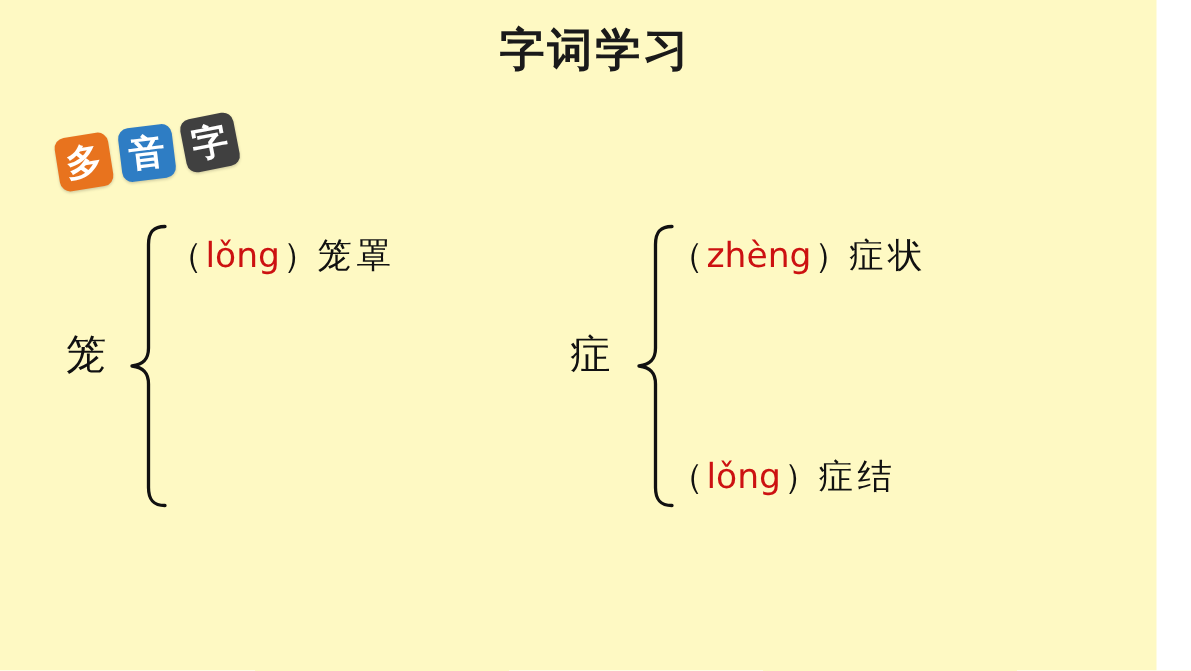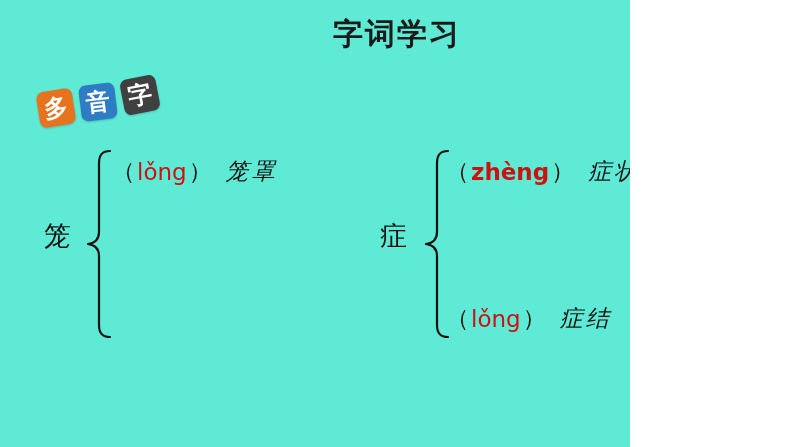--- a/index.html
+++ b/index.html
@@ -6,23 +6,23 @@
   html, body {
     margin: 0;
     padding: 0;
     background: #ffffff;
   }
   body {
     font-family: "Liberation Serif", "DejaVu Serif", serif;
   }
   .slide {
     position: relative;
-    width: 630px;
+    width: 771px;
     height: 447px;
-    background: #5eead4;
+    background: #fef9c3;
     overflow: hidden;
   }
 
   
   .slide-title {
     position: absolute;
     left: 0;
     top: 14px;
     width: 794px;
     text-align: center;
@@ -132,22 +132,20 @@
     vertical-align: middle;
     padding: 0 2px;
     text-align: center;
   }
   .word {
     font-family: "Liberation Serif", "DejaVu Serif", serif;
     font-size: 23px;
     color: #111111;
     vertical-align: middle;
     letter-spacing: 3px;
-    margin-left: 14px;
-    font-style: italic;
   }
 </style>
 </head>
 <body>
 
 <div class="slide">
 
   <div class="slide-title">字词学习</div>
 
   <div class="badge">
@@ -178,21 +176,21 @@
     <div class="head-char">症</div>
 
     <div class="brace">
       <svg width="26" height="192" viewBox="0 0 26 192" xmlns="http://www.w3.org/2000/svg">
         <path d="M24 3 C16 3 13 7 13 15 L13 84 C13 91 10 95 2 96 C10 97 13 101 13 108 L13 177 C13 185 16 189 24 189" fill="none" stroke="#111111" stroke-width="2.2" stroke-linecap="round" stroke-linejoin="round"></path>
       </svg>
     </div>
 
     <div class="readings">
       <div class="reading r1">
-        <span class="paren">（</span><span class="pinyin" style="color: rgb(204, 17, 17); font-weight: bold;">zhèng</span><span class="paren">）</span><span class="word">症状</span>
+        <span class="paren">（</span><span class="pinyin" style="color: rgb(204, 17, 17);">zhèng</span><span class="paren">）</span><span class="word">症状</span>
       </div>
       <div class="reading r2">
         <span class="paren">（</span><span class="pinyin" style="color: rgb(204, 17, 17);">lǒng</span><span class="paren">）</span><span class="word">症结</span>
       </div>
     </div>
   </div>
 
 </div>
 
 </body></html>

